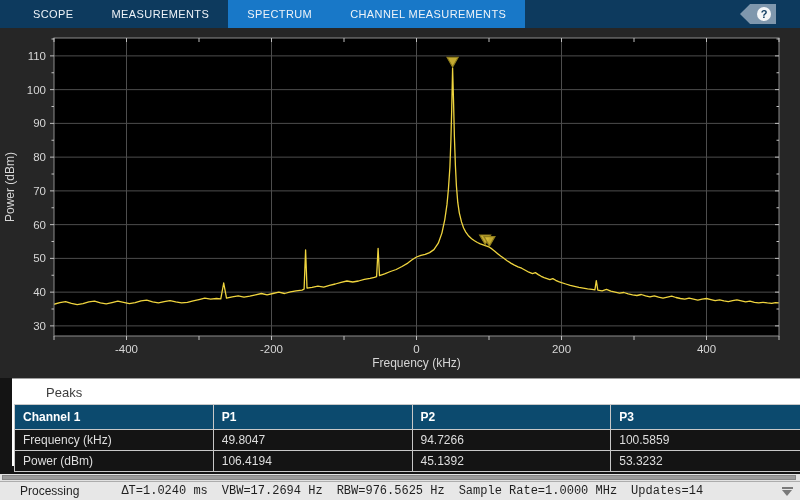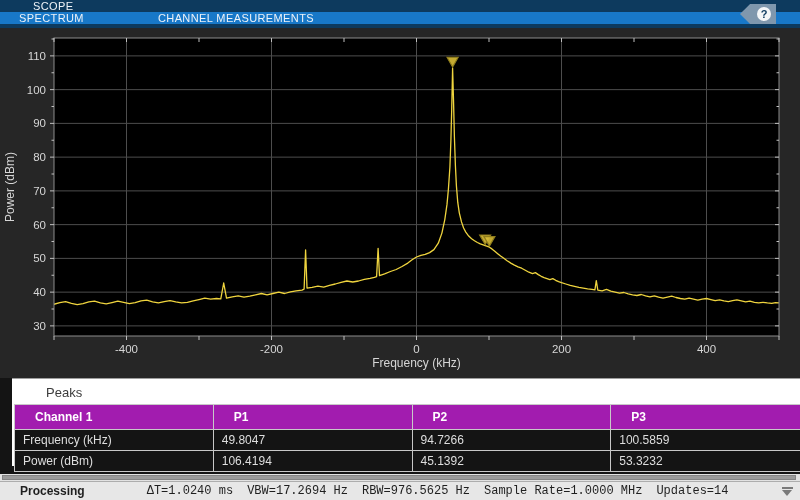--- a/index.html
+++ b/index.html
@@ -5,68 +5,69 @@
   html,body{margin:0;padding:0;width:800px;height:500px;overflow:hidden;
     font-family:"Liberation Sans",sans-serif;background:#141414;position:relative;}
   .app{position:absolute;inset:0;}
 
   
   .tabbar{position:absolute;top:0;left:0;width:800px;height:28px;background:#0d3a5e;
     display:flex;align-items:stretch;}
   .tabs-left{display:flex;margin-left:14px;}
   .tab{display:flex;align-items:center;padding:0 19px;color:#eef3f8;font-size:11px;
     letter-spacing:.4px;cursor:default;white-space:nowrap;}
-  .tab-active-group{display:flex;background:#1878c8;gap:36px;}
+  .tab-active-group{display:flex;background:#1878c8;}
   .help-wrap{position:absolute;right:24px;top:4px;width:36px;height:20px;}
   .help-tag{position:absolute;inset:0;background:#7f97ad;
     clip-path:polygon(0 50%,28% 0,100% 0,100% 100%,28% 100%);}
   .help-circle{position:absolute;right:5px;top:3px;width:14px;height:14px;border-radius:50%;
     background:#f4f6f8;color:#0d3a5e;font-size:11px;font-weight:bold;text-align:center;
     line-height:14px;}
 
   
   .plot-region{position:absolute;top:28px;left:0;width:800px;height:350px;background:#262626;}
   .plot-region svg{position:absolute;inset:0;}
 
   
   .peaks-panel{position:absolute;top:378px;left:12px;width:800px;height:88px;background:#ffffff;
     border-top:1px solid #9e9e9e;box-sizing:border-box;}
   .peaks-title{padding:6px 0 4px 34px;font-size:13px;color:#3c3c3c;}
   table.peaks{border-collapse:collapse;width:calc(100% - 4px);margin:0 2px;table-layout:fixed;}
-  table.peaks th{background:#a21caf;color:#ffffff;font-weight:bold;font-size:12px;
-    text-align:left;padding:5px 20px;border:1px solid #c8c8c8;}
+  table.peaks th{background:#0c4a6e;color:#ffffff;font-weight:bold;font-size:12px;
+    text-align:left;padding:5px 8px;border:1px solid #c8c8c8;}
   table.peaks td{background:#141414;color:#dedede;font-size:12px;text-align:left;
     padding:3px 8px;border:1px solid #c8c8c8;}
 
   
   .hscroll{position:absolute;top:474px;left:0;width:800px;height:7px;background:#e2e2e2;}
   .hscroll .thumb{position:absolute;top:1px;left:2px;width:794px;height:5px;background:#9b9b9b;
     border:1px solid #848484;box-sizing:border-box;}
 
   
   .statusbar{position:absolute;top:481px;left:0;width:800px;height:19px;background:#e7e7e7;
     border-top:1px solid #adadad;box-sizing:border-box;display:flex;align-items:center;
     font-size:12px;color:#1f1f1f;white-space:nowrap;overflow:hidden;}
-  .status-state{margin-left:20px;margin-right:62px;font-weight:bold;}
+  .status-state{margin-left:20px;margin-right:42px;}
   .status-item{margin-right:14px;font-family:Liberation Mono, monospace;}
   .status-icon{position:absolute;right:0;top:481px;width:26px;height:19px;background:#e7e7e7;
     display:flex;flex-direction:column;align-items:center;justify-content:center;
     border-top:1px solid #adadad;box-sizing:border-box;}
   .status-icon .bar{width:11px;height:2px;background:#7a7a7a;margin-bottom:1px;}
   .status-icon .tri{width:0;height:0;border-left:5.5px solid transparent;
     border-right:5.5px solid transparent;border-top:6px solid #7a7a7a;}
 </style>
 </head>
 <body>
 
 <div class="app">
 
-  <div class="tabbar" style="background: rgb(13, 58, 94); flex-direction: column;">
+  <div class="tabbar" style="background: rgb(13, 58, 94);">
     <div class="tabs-left">
       <div class="tab">SCOPE</div>
+      <div class="tab">MEASUREMENTS</div>
     </div>
     <div class="tab-active-group" style="background: rgb(24, 120, 200);">
       <div class="tab">SPECTRUM</div>
       <div class="tab">CHANNEL MEASUREMENTS</div>
     </div>
     <div class="help-wrap">
       <div class="help-tag"></div>
       <div class="help-circle">?</div>
     </div>
   </div>

